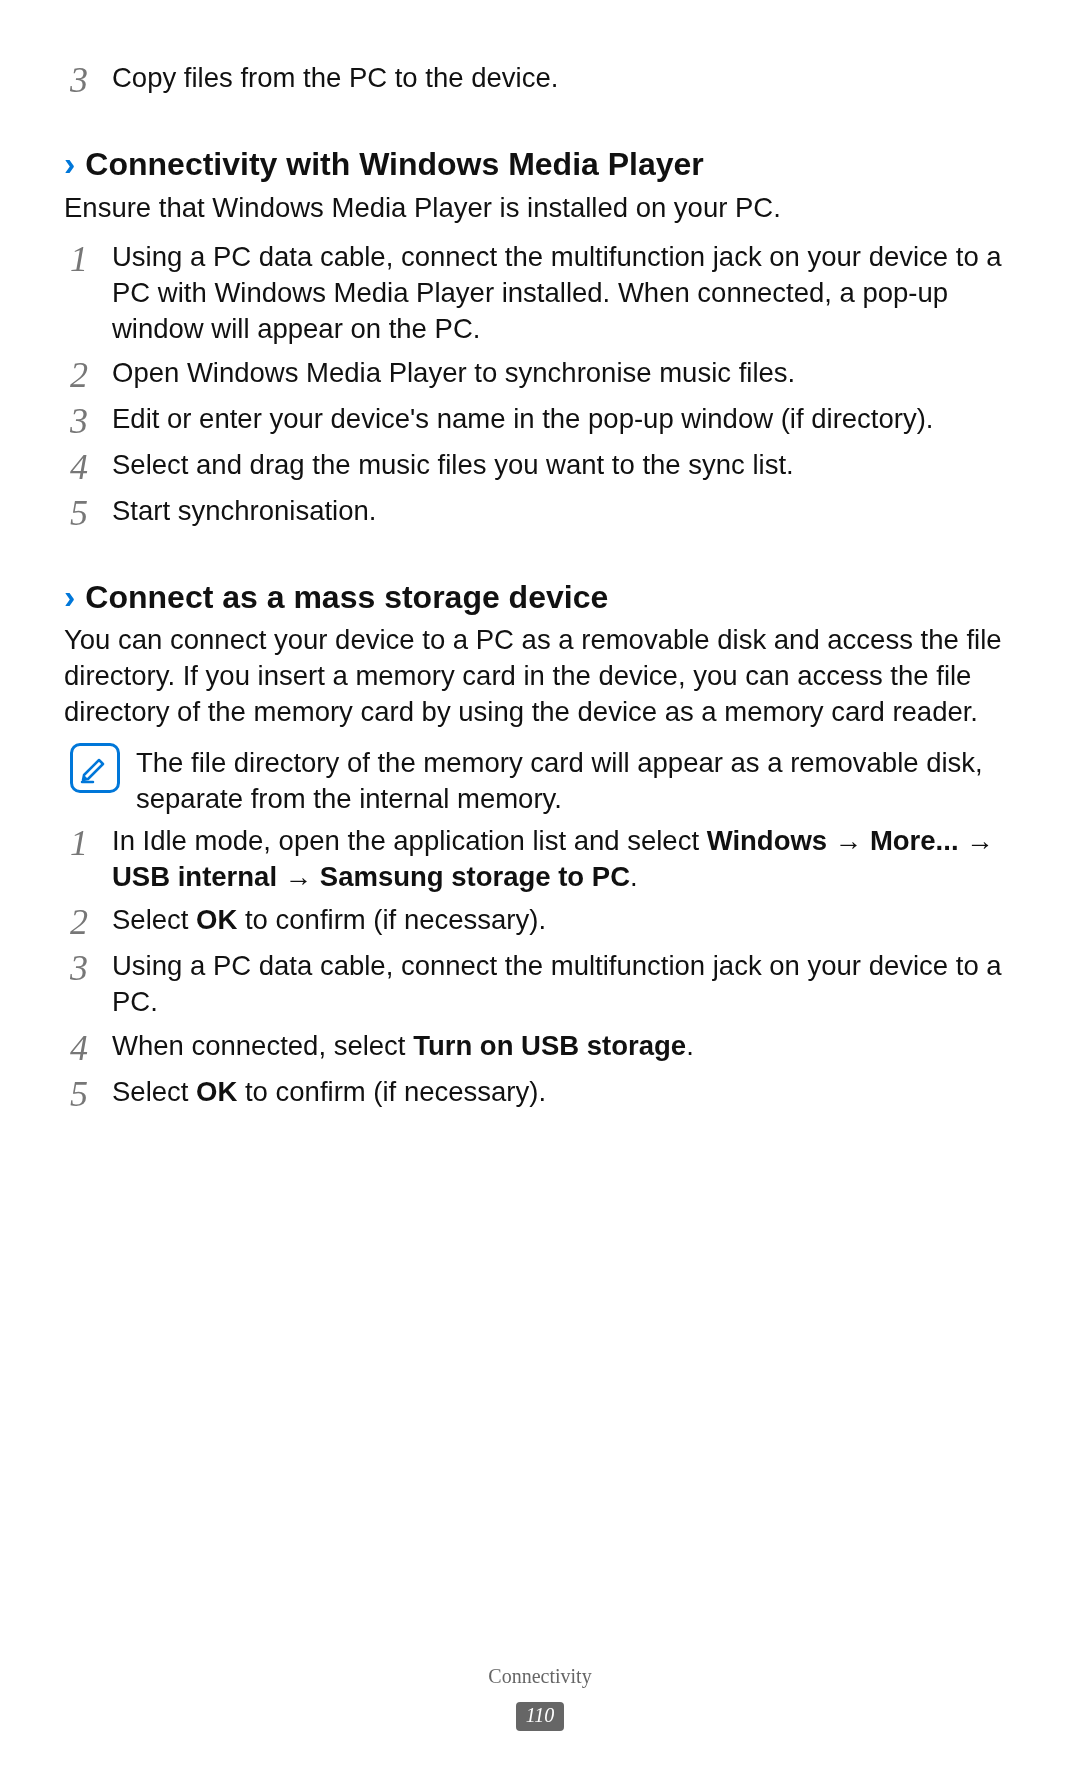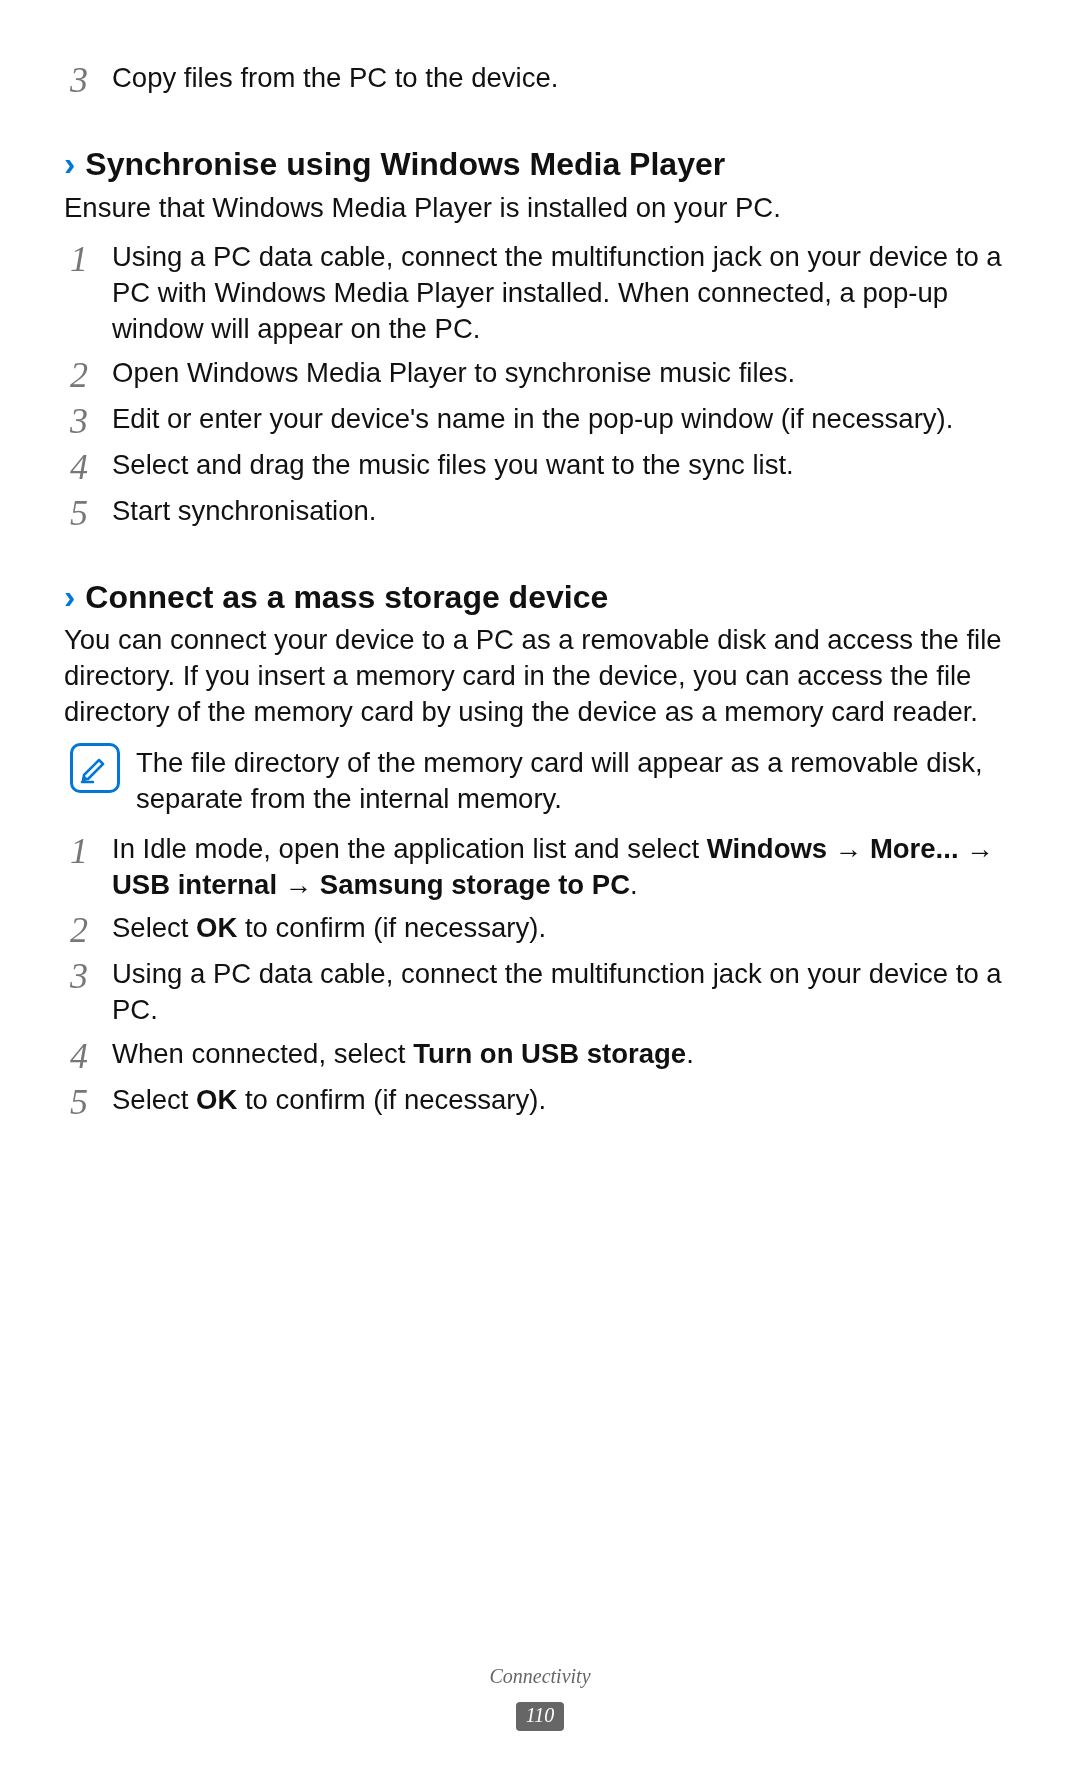--- a/index.html
+++ b/index.html
@@ -57,21 +57,21 @@
     font-size: 32px;
     color: #111;
   }
   .section-intro {
     margin: 4px 0 14px 0;
   }
   .note-row {
     display: flex;
     align-items: flex-start;
     margin-top: 12px;
-    margin-bottom: 14px;
+    margin-bottom: 6px;
     padding-left: 6px;
   }
   .note-icon {
     width: 50px;
     height: 50px;
     border: 3px solid #0077d9;
     border-radius: 10px;
     flex-shrink: 0;
     margin-right: 16px;
     display: flex;
@@ -92,21 +92,20 @@
   .step-list .step { margin-bottom: 8px; }
 
   .footer {
     position: absolute;
     bottom: 40px;
     left: 0;
     width: 100%;
     text-align: center;
   }
   .footer-label {
-    font-style: italic;
     font-family: Georgia, "Times New Roman", serif;
     font-size: 20px;
     color: #666;
     display: block;
     margin-bottom: 6px;
   }
   .footer-badge {
     display: inline-block;
     background: #666;
     color: #fff;
@@ -125,36 +124,36 @@
 
   <div class="step">
     <div class="step-num">3</div>
     <div class="step-body">
       <span>Copy files from the PC to the device.</span><br>
     </div>
   </div>
 
   <div class="section-heading">
     <span class="section-chevron">›</span>
-    <span class="section-title">Synchronise using Windows Media Player</span>
+    <span class="section-title">Connectivity with Windows Media Player</span>
   </div>
   <div class="section-intro">Ensure that Windows Media Player is installed on your PC.</div>
 
   <div class="step-list">
     <div class="step">
       <div class="step-num">1</div>
       <div class="step-body">Using a PC data cable, connect the multifunction jack on your device to a PC with Windows Media Player installed. When connected, a pop-up window will appear on the PC.</div>
     </div>
     <div class="step">
       <div class="step-num">2</div>
       <div class="step-body">Open Windows Media Player to synchronise music files.</div>
     </div>
     <div class="step">
       <div class="step-num">3</div>
-      <div class="step-body">Edit or enter your device's name in the pop-up window (if necessary).</div>
+      <div class="step-body">Edit or enter your device's name in the pop-up window (if directory).</div>
     </div>
     <div class="step">
       <div class="step-num">4</div>
       <div class="step-body">Select and drag the music files you want to the sync list.</div>
     </div>
     <div class="step">
       <div class="step-num">5</div>
       <div class="step-body">Start synchronisation.</div>
     </div>
   </div>

